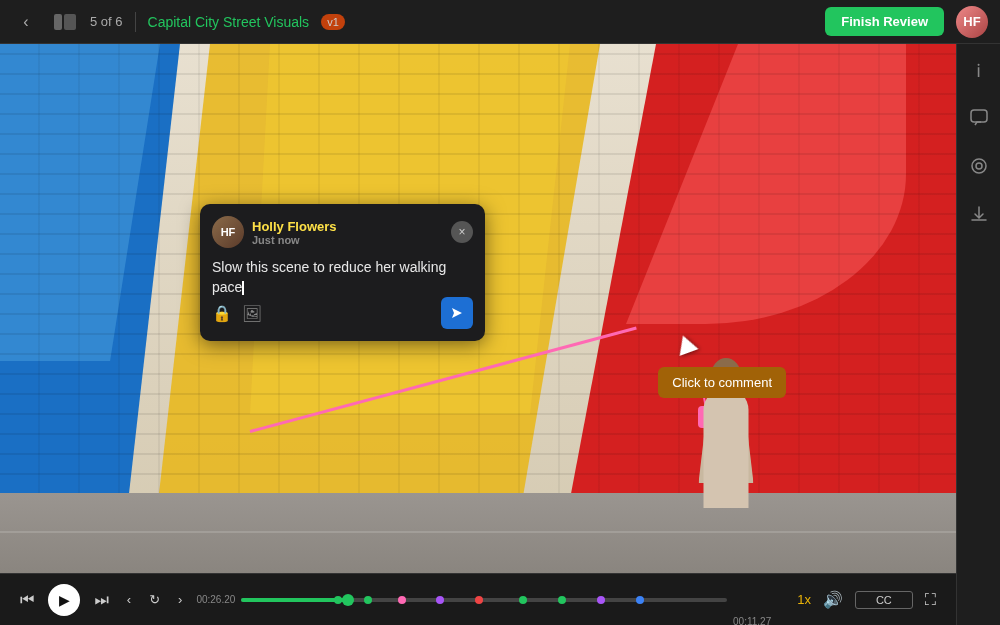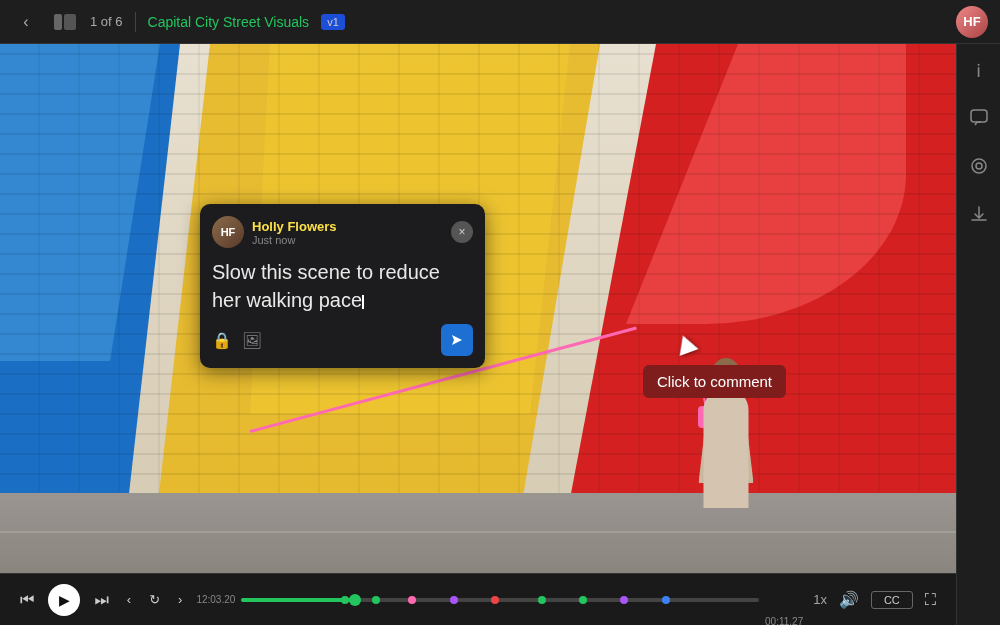--- a/index.html
+++ b/index.html
@@ -33,21 +33,21 @@
       color: #aaa; font-size: 14px;
     }
     .tb-counter {
       color: #aaa; font-size: 13px; white-space: nowrap;
     }
     .tb-divider { width: 1px; height: 20px; background: #444; }
     .tb-title {
       color: #22c55e; font-size: 14px; font-weight: 500;
     }
     .tb-version-badge {
-      background: #1d4ed8; color: #ccc; font-size: 11px; padding: 2px 6px; border-radius: 3px;
+      background: #c2410c; color: #ccc; font-size: 11px; padding: 2px 6px; border-radius: 8px;
     }
     .tb-spacer { flex: 1; }
     .finish-review-btn {
       background: #22c55e; color: #fff; border: none; border-radius: 6px;
       padding: 7px 16px; font-size: 13px; font-weight: 600; cursor: pointer;
     }
     .tb-avatar {
       width: 32px; height: 32px; border-radius: 50%; overflow: hidden;
       background: linear-gradient(135deg, #e88, #a44);
       display: flex; align-items: center; justify-content: center;
@@ -234,23 +234,23 @@
       border-bottom: 18px solid white;
       transform: rotate(-20deg);
       filter: drop-shadow(1px 1px 2px rgba(0,0,0,0.5));
     }
 
     
     .click-to-comment {
       position: absolute;
       bottom: 175px;
       right: 170px;
-      background: #7f1d1d;
+      background: #a16207;
       color: #fff;
-      font-size: 15px;
+      font-size: 13px;
       padding: 8px 14px;
       border-radius: 6px;
       white-space: nowrap;
     }
 
     
     .subtitle-bar {
       position: absolute;
       bottom: 85px;
       left: 50%; transform: translateX(-50%);
@@ -282,35 +282,34 @@
     .comment-avatar {
       width: 32px; height: 32px;
       border-radius: 50%;
       background: linear-gradient(135deg, #8b6b4a, #5a3a2a);
       flex-shrink: 0;
       overflow: hidden;
       display: flex; align-items: center; justify-content: center;
       font-size: 11px; color: #fff; font-weight: 600;
     }
     .comment-user { font-size: 13px; font-weight: 600; color: #fde047; }
-    .comment-time { font-size: 11px; color: #888; }
+    .comment-time { font-size: 11px; color: #888; font-weight: bold; }
     .comment-close {
       margin-left: auto;
       width: 22px; height: 22px;
       background: #555;
       border-radius: 50%;
       display: flex; align-items: center; justify-content: center;
       cursor: pointer;
       font-size: 12px; color: #ccc;
       flex-shrink: 0;
     }
     .comment-text {
-      font-size: 20px;
+      font-size: 14px;
       color: #e8e8e8;
-      margin-bottom: 10px;
       line-height: 1.4;
     }
     .comment-cursor {
       display: inline-block;
       width: 2px; height: 14px;
       background: #fff;
       vertical-align: middle;
     }
     .comment-actions {
       display: flex;
@@ -399,21 +398,21 @@
       transform: translateX(-50%);
     }
 
     
     .ctrl-right {
       display: flex;
       align-items: center;
       gap: 8px;
     }
     .speed-badge {
-      color: #a3a3a3; font-size: 13px; cursor: pointer;
+      color: #eab308; font-size: 13px; cursor: pointer; margin-left: 16px;
     }
 
     
     #sidebar {
       width: 44px;
       background: #1e1e1e;
       display: flex;
       flex-direction: column;
       align-items: center;
       padding: 12px 0;
@@ -432,25 +431,26 @@
 <body>
 
 <div id="topbar">
   <button class="tb-back-btn">‹</button>
   <span class="tb-panel-icon">
     <svg width="22" height="16" viewBox="0 0 22 16" fill="none">
       <rect x="0" y="0" width="8" height="16" rx="2" fill="#666"></rect>
       <rect x="10" y="0" width="12" height="16" rx="2" fill="#555"></rect>
     </svg>
   </span>
-  <span class="tb-counter">1 of 6</span>
+  <span class="tb-counter">5 of 6</span>
   <div class="tb-divider"></div>
   <span class="tb-title">Capital City Street Visuals</span>
   <span class="tb-version-badge">v1</span>
   <div class="tb-spacer"></div>
+  <button class="finish-review-btn">Finish Review</button>
   <div class="tb-avatar">HF</div>
 </div>
 
 <div id="main">
 
   <div id="video-area">
 
     <div id="video-container">
 
       <div class="video-bg">
@@ -512,21 +512,21 @@
       <button class="ctrl-btn">⏮</button>
       <button class="play-btn">▶</button>
       <button class="ctrl-btn">⏭</button>
 
       <button class="ctrl-btn" style="font-size:13px;">‹</button>
       <button class="ctrl-btn" style="font-size:13px;">↻</button>
       <button class="ctrl-btn" style="font-size:13px;">›</button>
 
       <div class="timeline-wrap">
         <div style="display:flex; align-items:center; gap:6px;">
-          <span style="color:#888; font-size:10px; white-space:nowrap;">12:03.20</span>
+          <span style="color:#888; font-size:10px; white-space:nowrap;">00:26.20</span>
           <div style="flex:1; position:relative; height:20px; display:flex; align-items:center;">
             <div class="timeline-track" style="width:100%; position:relative;">
               <div class="timeline-progress"></div>
               <div class="timeline-thumb"></div>
             </div>
 
             <div class="timeline-dots" style="position:absolute; top:50%; left:0; right:0; transform:translateY(-50%);">
             <div class="t-dot" style="left: 20%; background: rgb(34, 197, 94);"></div>
                 <div class="t-dot" style="left: 26%; background: rgb(34, 197, 94);"></div>
                 <div class="t-dot" style="left: 33%; background: rgb(255, 105, 180);"></div>
@@ -538,21 +538,21 @@
                 <div class="t-dot" style="left: 82%; background: rgb(59, 130, 246);"></div>
               </div>
           </div>
           <span style="color:#888; font-size:10px; white-space:nowrap;margin-top:43px;">00:11.27</span>
         </div>
       </div>
 
       <div class="ctrl-right">
         <span class="speed-badge">1x</span>
         <button class="ctrl-btn">🔊</button>
-        <button class="ctrl-btn" style="font-size:11px; border:1px solid #666; border-radius:3px; padding:2px 12px;">CC</button>
+        <button class="ctrl-btn" style="font-size:11px; border:1px solid #666; border-radius:3px; padding:2px 20px;">CC</button>
         <button class="ctrl-btn">⛶</button>
       </div>
     </div>
   </div>
 
   <div id="sidebar">
     <div class="sidebar-icon">ℹ</div>
     <div class="sidebar-icon">
       <svg width="18" height="18" viewBox="0 0 18 18" fill="none">
         <rect x="1" y="1" width="16" height="12" rx="3" stroke="#888" stroke-width="1.5"></rect>

